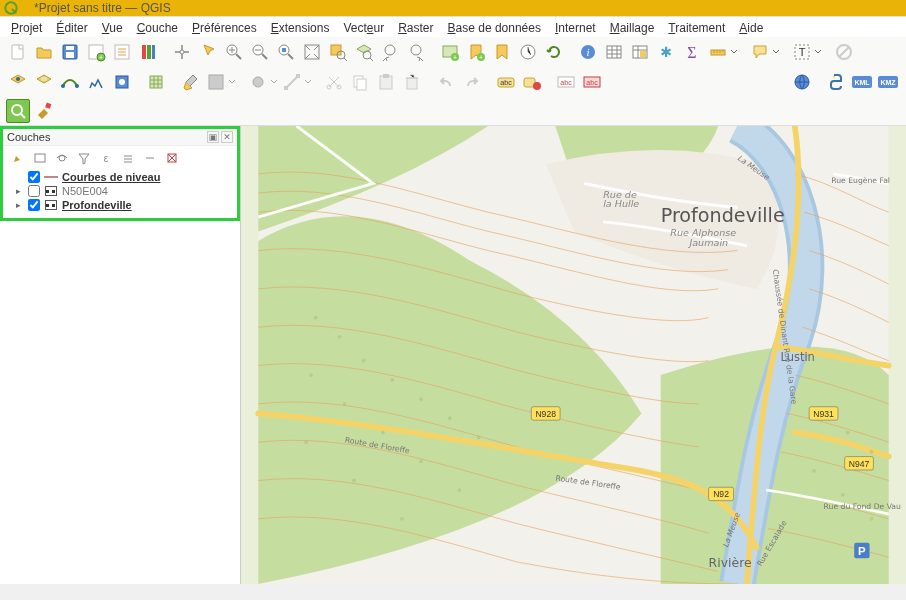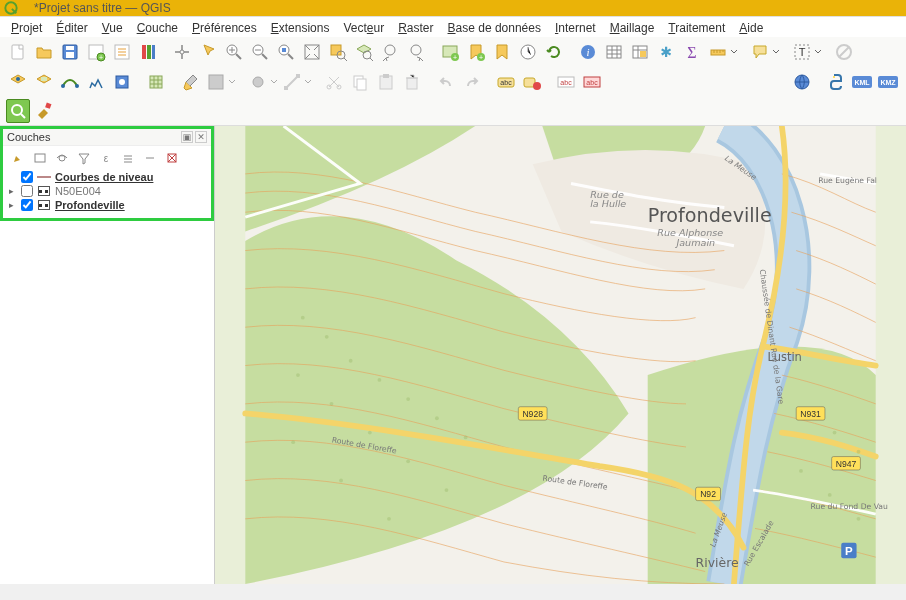--- a/index.html
+++ b/index.html
@@ -20,32 +20,32 @@
   .toolbar-row { display: flex; align-items: center; padding: 3px 6px; gap: 2px; flex-wrap: nowrap; }
   .toolbar-row.small { padding: 2px 6px; }
   .tb-btn { width: 24px; height: 24px; display: flex; align-items: center; justify-content: center; border-radius: 2px; cursor: pointer; }
   .tb-btn svg { display:block; }
   .tb-sep { width: 6px; height: 24px; }
   .tb-dropdown { display:flex; align-items:center; }
   .tb-dropdown .caret { width:8px; display:flex; align-items:center; justify-content:center; }
 
   
   .main { display: flex; height: calc(600px - 22px - 20px - 100px); }
-  .sidebar { width: 215px; background: #fff; border-right: 1px solid #ccc; display:flex; flex-direction:column; }
+  .sidebar { width: 241px; background: #fff; border-right: 1px solid #ccc; display:flex; flex-direction:column; }
   .sidebar-highlight { border: 3px solid #2ecc40; padding: 0; margin: 0; }
   .panel-header { display:flex; align-items:center; justify-content:space-between; padding: 2px 4px; background: #f7f7f5; font-size: 11px; border-bottom: 1px solid #eee; }
   .panel-header .title { font-weight: normal; }
   .panel-header .panel-btns { display:flex; gap:2px; }
   .panel-header .panel-btns span { width:12px; height:12px; display:flex; align-items:center; justify-content:center; border:1px solid #ccc; font-size:9px; color:#777; cursor:pointer; }
 
   .panel-toolbar { display:flex; gap:4px; padding: 3px 6px; align-items:center; }
   .panel-toolbar .mini-btn { width:18px; height:18px; display:flex; align-items:center; justify-content:center; cursor:pointer; }
 
   .layer-tree { padding: 0 4px 6px 4px; }
-  .layer-row { display:flex; align-items:center; gap:4px; padding: 1px 2px; font-size: 11px; }
+  .layer-row { display:flex; align-items:center; gap:4px; padding: 1px 2px; font-size: 11px; margin-left: 7px; }
   .layer-row input[type=checkbox] { width:12px; height:12px; }
   .layer-tri { width:8px; color:#666; font-size:9px; }
   .layer-ico { width:14px; height:10px; display:flex; align-items:center; justify-content:center; }
   .line-swatch { width:14px; height:2px; background:#b88; }
   .checker { width:12px; height:10px;
     background-image:
       linear-gradient(45deg,#333 25%,transparent 25%),
       linear-gradient(-45deg,#333 25%,transparent 25%),
       linear-gradient(45deg,transparent 75%,#333 75%),
       linear-gradient(-45deg,transparent 75%,#333 75%);

